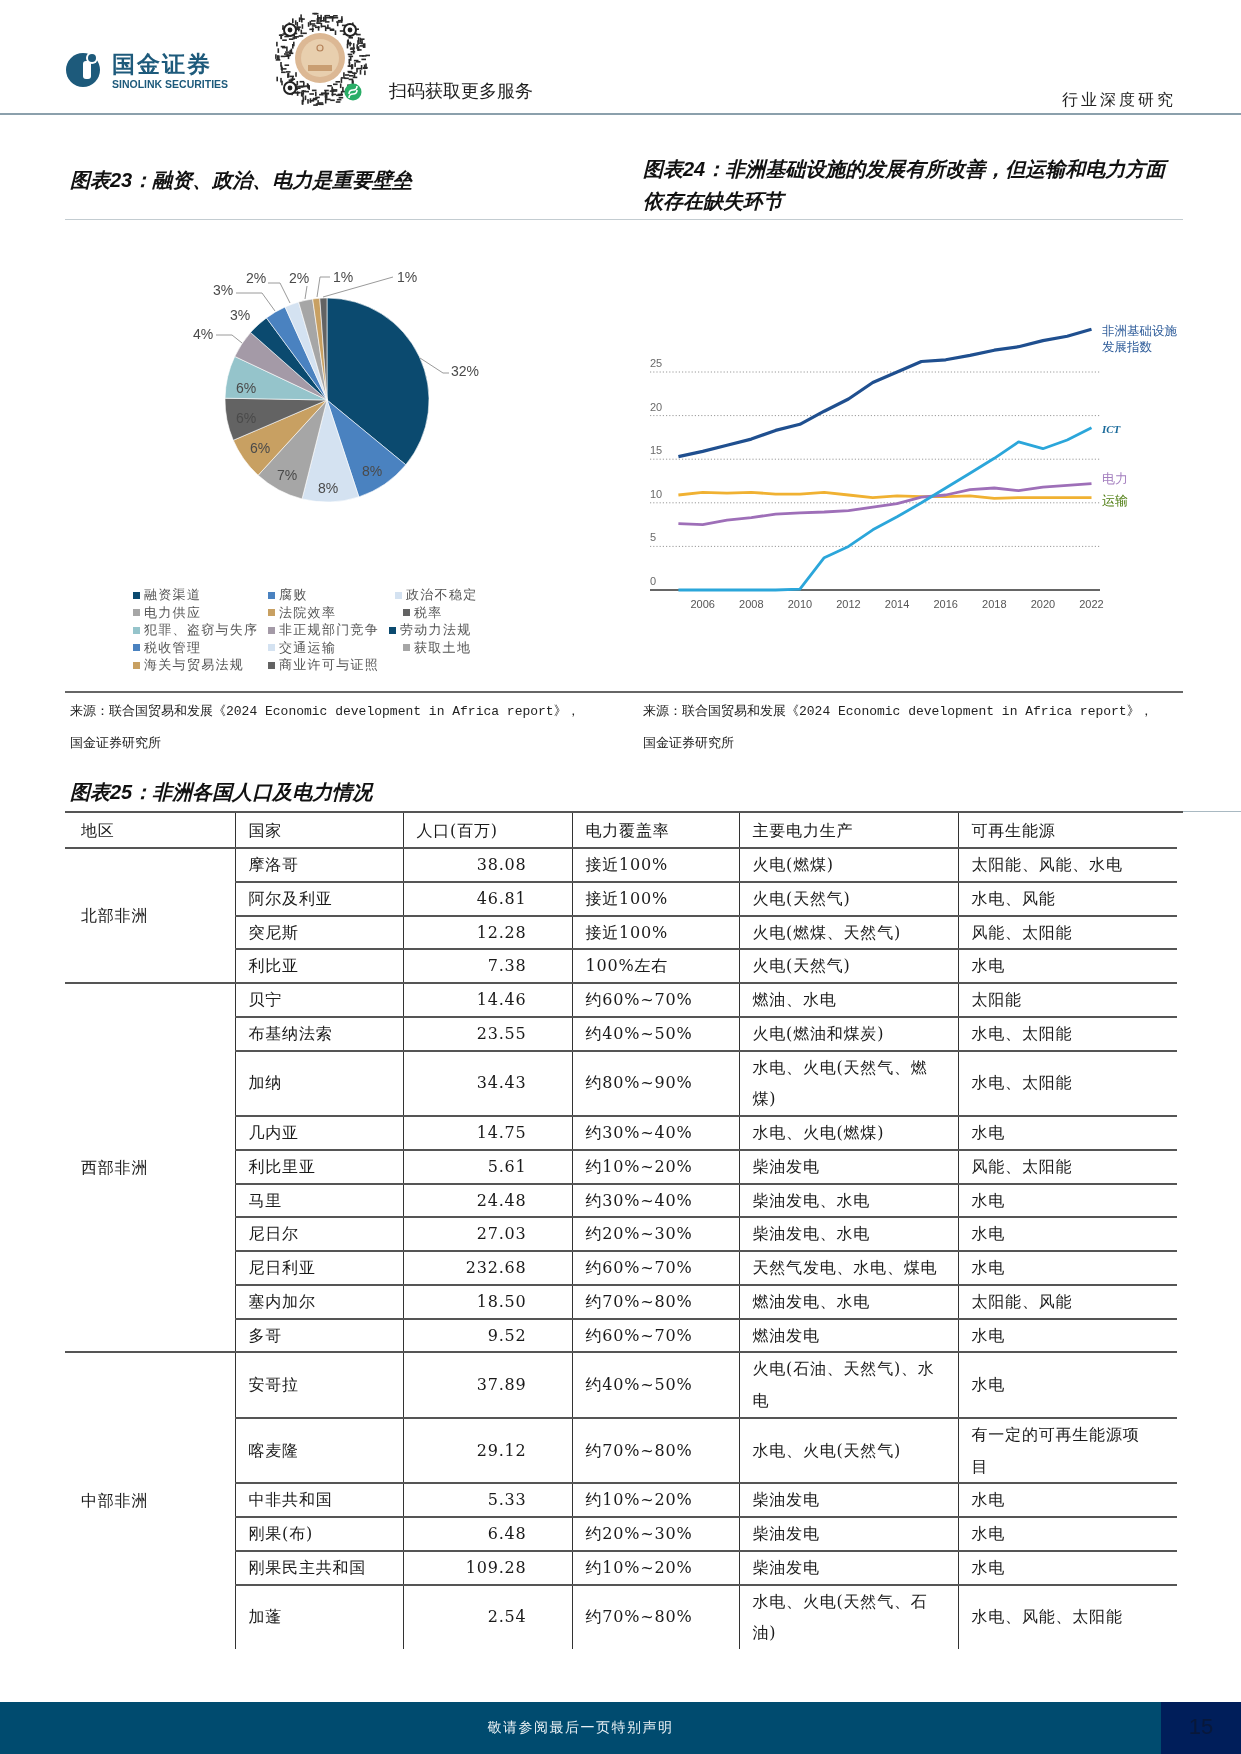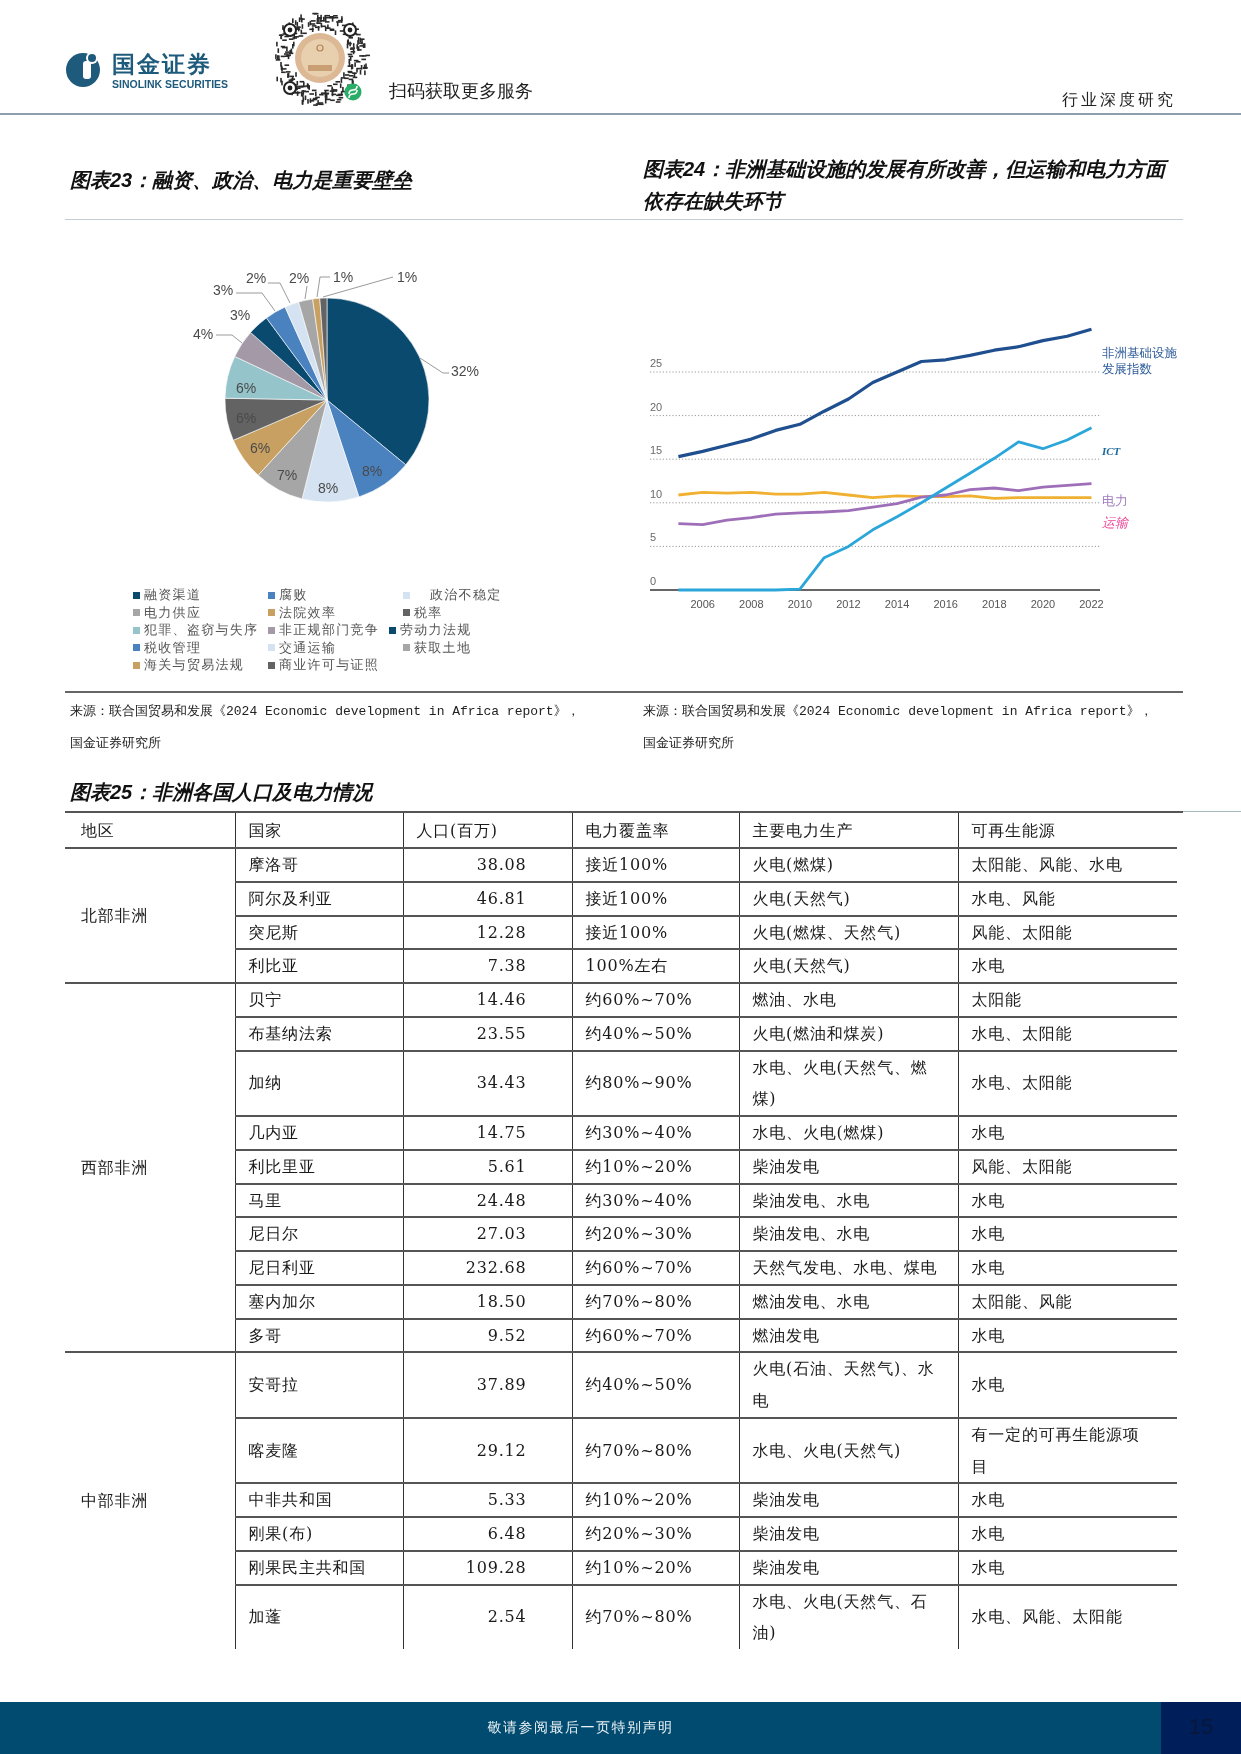--- a/index.html
+++ b/index.html
@@ -19,21 +19,21 @@
 .t25{left:70px;top:776px;white-space:nowrap;}
 .sep-light{left:65px;top:219px;width:1118px;height:1px;background:#c3ccd1;}
 .sep-dark{left:65px;top:691px;width:1118px;height:2px;background:#666;}
 .src{font-family:"Liberation Mono","DejaVu Sans Mono",monospace;font-size:13px;color:#222;line-height:20px;white-space:nowrap;}
 .pie-svg{left:180px;top:250px;width:320px;height:280px;}
 .legend{left:133px;top:586px;width:420px;height:92px;}
 .lg-item{position:absolute;height:18px;display:flex;align-items:center;white-space:nowrap;}
 .lg-mark{width:7px;height:7px;margin-right:4px;flex:none;}
 .lg-text{font-size:13px;letter-spacing:1.3px;color:#555;line-height:18px;}
 .line-svg{left:640px;top:300px;width:470px;height:320px;}
-.series-label{font-family:"Liberation Sans",sans-serif;font-size:12.5px;line-height:16px;margin-top:22px;}
+.series-label{font-family:"Liberation Sans",sans-serif;font-size:12.5px;line-height:16px;}
 .lbl-index{left:1102px;top:323px;width:78px;}
 .lbl-ict{left:1102px;top:421px;font-weight:bold;font-family:"Liberation Serif",serif;font-size:11px;font-style:italic;}
 .lbl-power{left:1102px;top:471px;font-size:13px;}
 .lbl-transport{left:1102px;top:493px;font-size:13px;}
 .tbl-top{left:65px;top:811px;width:1118px;height:2px;background:#555;}
 .tbl-top-ext{left:1183px;top:811px;width:58px;height:1px;background:#a9b9c2;}
 table.data{position:absolute;left:65px;top:813px;width:1112px;table-layout:fixed;border-collapse:collapse;font-size:16px;letter-spacing:0.8px;color:#1a1a1a;}
 table.data th{font-weight:normal;text-align:left;height:35px;line-height:33px;padding:0 8px 0 13px;border-bottom:2px solid #555;vertical-align:middle;}
 table.data th.h-region{padding-left:16px;}
 table.data th + th{border-left:1px solid #333;}
@@ -412,21 +412,21 @@
 </svg>
 <div class="abs legend" id="pie-legend">
     <div class="lg-item" style="left: 0px; top: 0px;">
       <span class="lg-mark" style="background: rgb(11, 74, 111);"></span>
       <span class="lg-text">融资渠道</span>
     </div>
     <div class="lg-item" style="left: 135px; top: 0px;">
       <span class="lg-mark" style="background: rgb(74, 130, 192);"></span>
       <span class="lg-text">腐败</span>
     </div>
-    <div class="lg-item" style="left: 270px; top: 0px; gap: 16px;">
+    <div class="lg-item" style="left: 262px; top: 0px;">
       <span class="lg-mark" style="background: rgb(212, 226, 241);"></span>
       <span class="lg-text">政治不稳定</span>
     </div>
     <div class="lg-item" style="left: 0px; top: 17.6px; justify-content: space-between;">
       <span class="lg-mark" style="background: rgb(166, 166, 166);"></span>
       <span class="lg-text">电力供应</span>
     </div>
     <div class="lg-item" style="left: 135px; top: 17.6px;">
       <span class="lg-mark" style="background: rgb(200, 160, 98);"></span>
       <span class="lg-text">法院效率</span>
@@ -500,21 +500,21 @@
   <g id="lc-series">
       <polyline points="678.4,495.0 702.7,492.3 727.0,493.2 751.3,492.3 775.6,494.1 799.9,494.1 824.2,492.3 848.5,495.0 872.8,497.6 897.1,495.8 921.4,496.7 945.7,496.7 970.0,495.8 994.3,498.4 1018.6,497.6 1042.9,497.6 1067.2,497.6 1091.5,497.6" fill="none" stroke="#f0b132" stroke-width="2.8" stroke-linejoin="round"></polyline>
       <polyline points="678.4,523.7 702.7,524.6 727.0,520.2 751.3,517.6 775.6,514.1 799.9,512.8 824.2,512.0 848.5,510.6 872.8,507.2 897.1,503.7 921.4,497.1 945.7,495.0 970.0,489.7 994.3,488.0 1018.6,490.6 1042.9,487.1 1067.2,485.4 1091.5,483.6" fill="none" stroke="#9e6fb8" stroke-width="2.8" stroke-linejoin="round"></polyline>
       <polyline points="678.4,590.0 702.7,590.0 727.0,590.0 751.3,590.0 775.6,590.0 799.9,589.1 824.2,557.7 848.5,546.4 872.8,529.8 897.1,516.8 921.4,502.8 945.7,488.0 970.0,473.2 994.3,458.3 1018.6,441.8 1042.9,448.7 1067.2,440.0 1091.5,427.8" fill="none" stroke="#2ba6da" stroke-width="2.8" stroke-linejoin="round"></polyline>
       <polyline points="678.4,456.6 702.7,451.4 727.0,445.2 751.3,439.1 775.6,430.4 799.9,424.3 824.2,411.2 848.5,399.0 872.8,382.5 897.1,372.0 921.4,361.5 945.7,359.8 970.0,355.4 994.3,350.2 1018.6,346.7 1042.9,340.6 1067.2,336.2 1091.5,329.3" fill="none" stroke="#1f4f8f" stroke-width="3.2" stroke-linejoin="round"></polyline>
     </g>
 </svg>
 <div class="abs series-label lbl-index" style="color: rgb(46, 92, 154);">非洲基础设施发展指数</div>
 <div class="abs series-label lbl-ict" style="color: rgb(26, 106, 154);">ICT</div>
 <div class="abs series-label lbl-power" style="color: rgb(164, 127, 191);">电力</div>
-<div class="abs series-label lbl-transport" style="color: #ec4899; font-style: italic;">运输</div>
+<div class="abs series-label lbl-transport" style="color: #4d7c0f;">运输</div>
 
 <div class="abs sep-dark"></div>
 <div class="abs src" style="left:70px;top:702px;">来源：联合国贸易和发展《2024 Economic development in Africa report》，</div>
 <div class="abs src" style="left:70px;top:734px;">国金证券研究所</div>
 <div class="abs src" style="left:643px;top:702px;">来源：联合国贸易和发展《2024 Economic development in Africa report》，</div>
 <div class="abs src" style="left:643px;top:734px;">国金证券研究所</div>
 
 <div class="abs fig-title t25">图表25：非洲各国人口及电力情况</div>
 <div class="abs tbl-top"></div>
 <div class="abs tbl-top-ext"></div>

